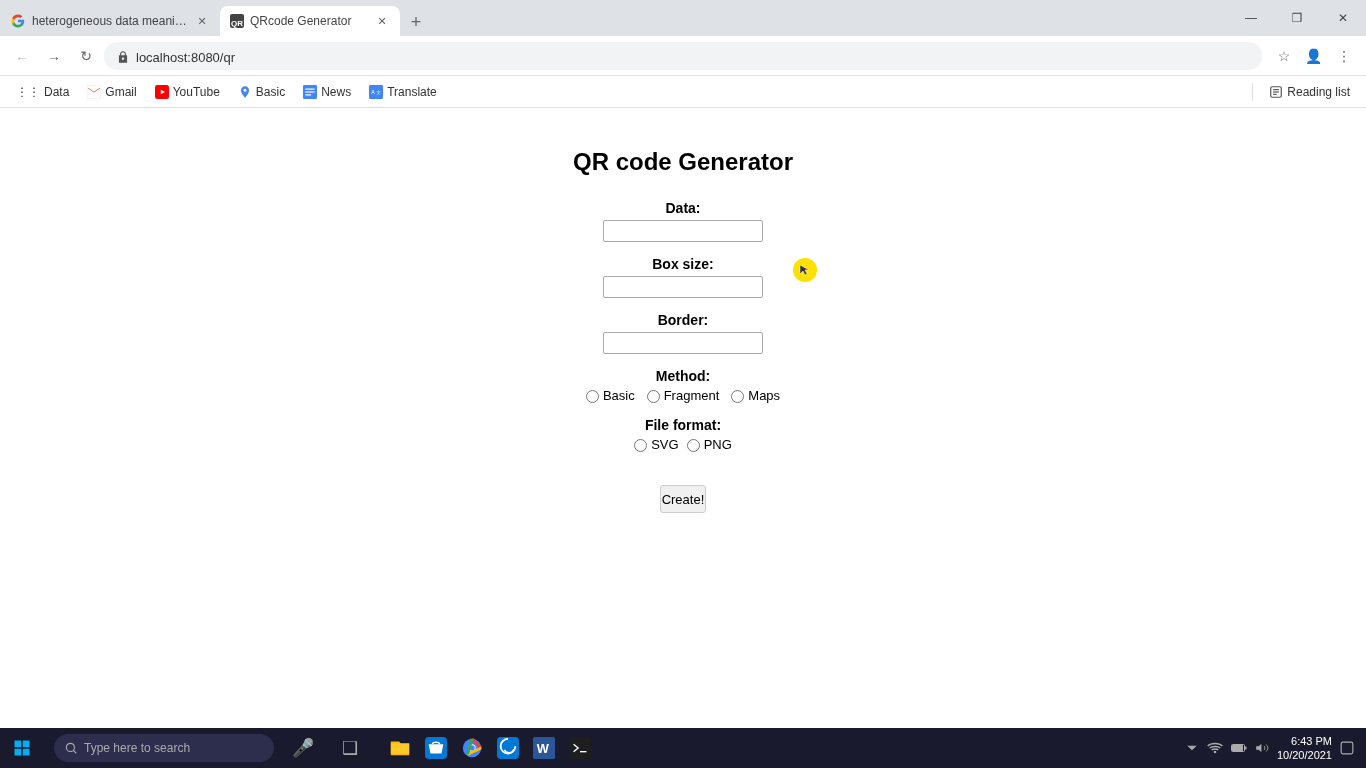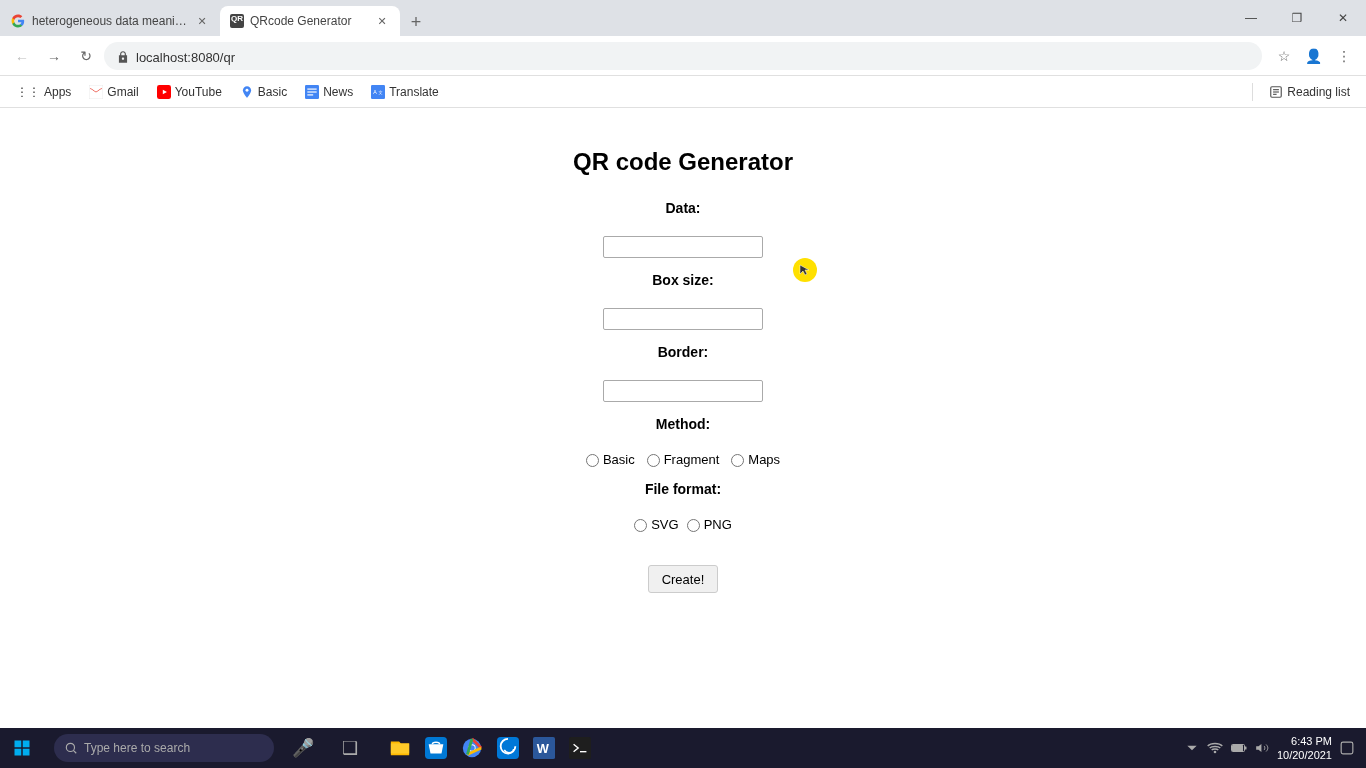--- a/index.html
+++ b/index.html
@@ -195,21 +195,21 @@
     }
 
     .file-format-group {
       display: flex;
       align-items: center;
       gap: 8px;
       margin-bottom: 33px;
     }
 
     .create-btn {
-      width: 70px;
+      width: 46px;
       height: 28px;
       background: #f0f0f0;
       border: 1px solid #ccc;
       border-radius: 3px;
       font-size: 13px;
       cursor: pointer;
       color: #000;
     }
 
     
@@ -292,21 +292,20 @@
       font-size: 11px;
       font-weight: bold;
       display: flex; align-items: center; justify-content: center;
     }
 
     .section-wrapper {
       display: flex;
       flex-direction: column;
       align-items: center;
       width: 100%;
-      gap: 16px;
     }
   </style>
 </head>
 <body>
 
 <div class="browser-frame">
 
   <div class="title-bar">
 
     <div class="tab">
@@ -316,21 +315,21 @@
           <path fill="#34A853" d="M12 23c2.97 0 5.46-.98 7.28-2.66l-3.57-2.77c-.98.66-2.23 1.06-3.71 1.06-2.86 0-5.29-1.93-6.16-4.53H2.18v2.84C3.99 20.53 7.7 23 12 23z"></path>
           <path fill="#FBBC05" d="M5.84 14.09c-.22-.66-.35-1.36-.35-2.09s.13-1.43.35-2.09V7.07H2.18C1.43 8.55 1 10.22 1 12s.43 3.45 1.18 4.93l3.66-2.84z"></path>
           <path fill="#EA4335" d="M12 5.38c1.62 0 3.06.56 4.21 1.64l3.15-3.15C17.45 2.09 14.97 1 12 1 7.7 1 3.99 3.47 2.18 7.07l3.66 2.84c.87-2.6 3.3-4.53 6.16-4.53z"></path>
         </svg>
       </div>
       <span class="tab-title">heterogeneous data meaning - C</span>
       <div class="tab-close">✕</div>
     </div>
 
     <div class="tab active">
-      <div class="tab-favicon" style="background:#444;width:14px;height:14px;border-radius:2px;display:flex;align-items:flex-start;justify-content:center;">
+      <div class="tab-favicon" style="background:#444;width:14px;height:14px;border-radius:2px;display:flex;align-items:flex-end;justify-content:center;">
         <span style="color:#fff;font-size:8px;font-weight:bold;">QR</span>
       </div>
       <span class="tab-title">QRcode Generator</span>
       <div class="tab-close">✕</div>
     </div>
     <div class="new-tab-btn">+</div>
     <div class="window-controls">
       <div class="win-btn">—</div>
       <div class="win-btn">❐</div>
       <div class="win-btn close">✕</div>
@@ -350,21 +349,21 @@
     <div class="nav-right-icons">
       <div class="nav-btn">☆</div>
       <div class="nav-btn">👤</div>
       <div class="nav-btn">⋮</div>
     </div>
   </div>
 
   <div class="bookmarks-bar">
     <div class="bookmark-item">
       <span>⋮⋮</span>
-      <span>Apps</span>
+      <span>Data</span>
     </div>
     <div class="bookmark-item">
       <svg width="14" height="14" viewBox="0 0 24 24">
           <rect width="24" height="24" rx="2" fill="#fff" stroke="#ddd"></rect>
           <path d="M2 6l10 7L22 6" stroke="#EA4335" fill="none" stroke-width="2"></path>
           <path d="M2 6v12h20V6L12 13z" fill="#fff"></path>
           <path d="M2 6l10 7 10-7" fill="none"></path>
         </svg>
       <span>Gmail</span>
     </div>

